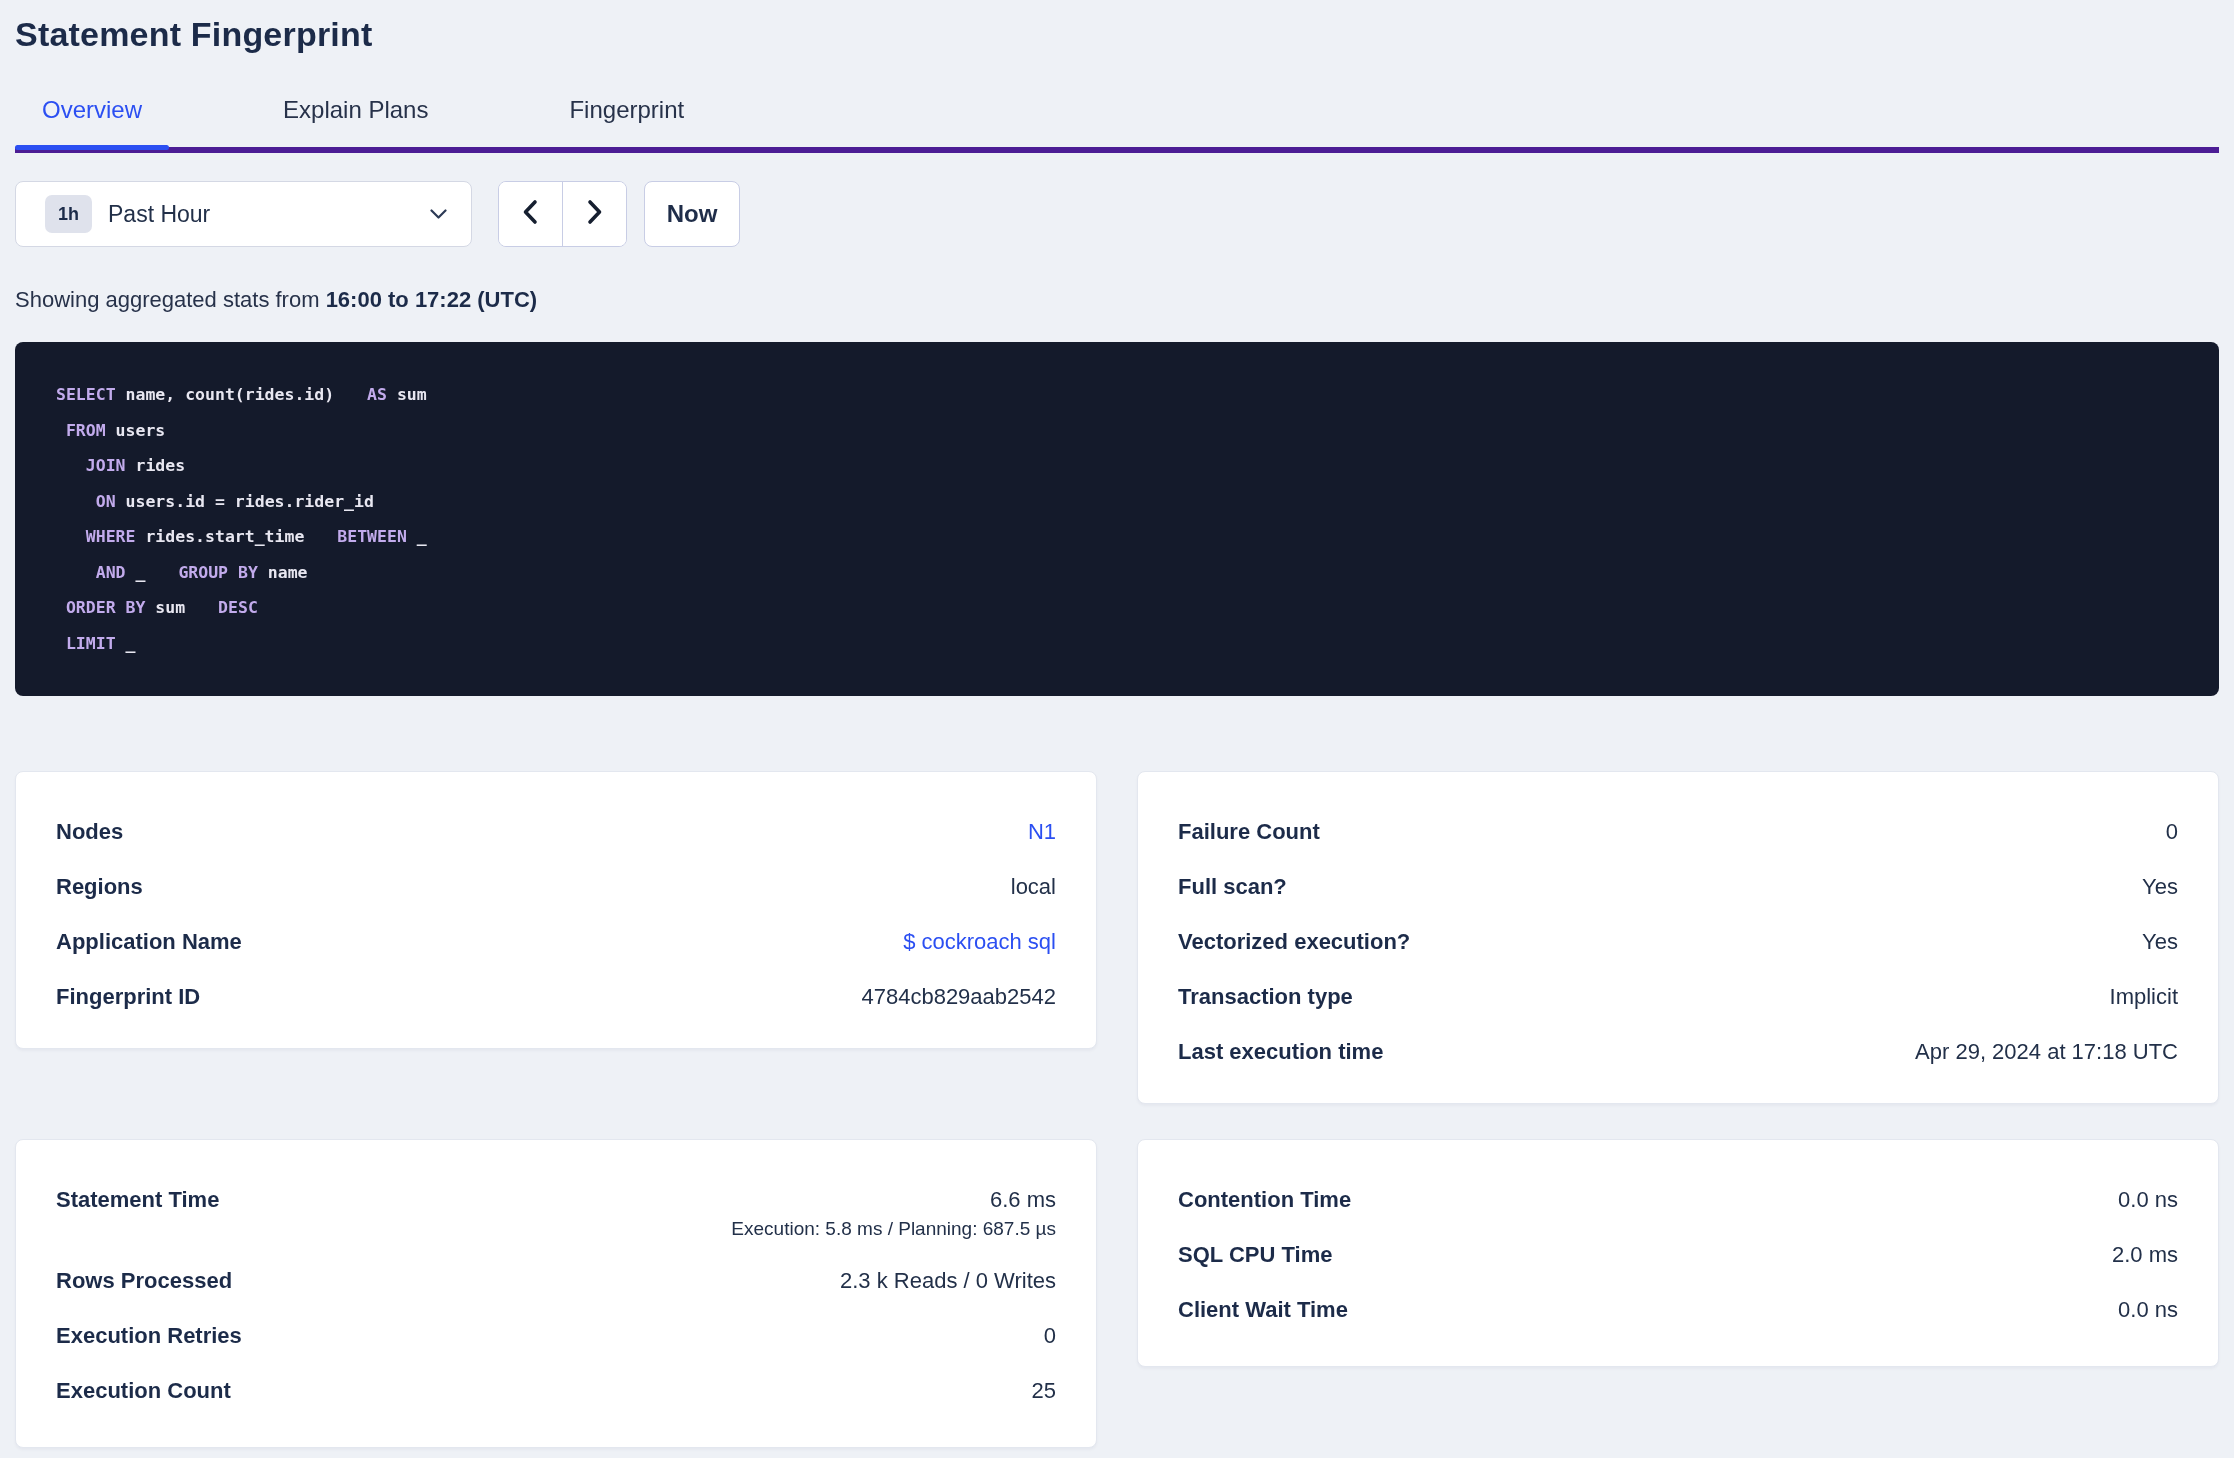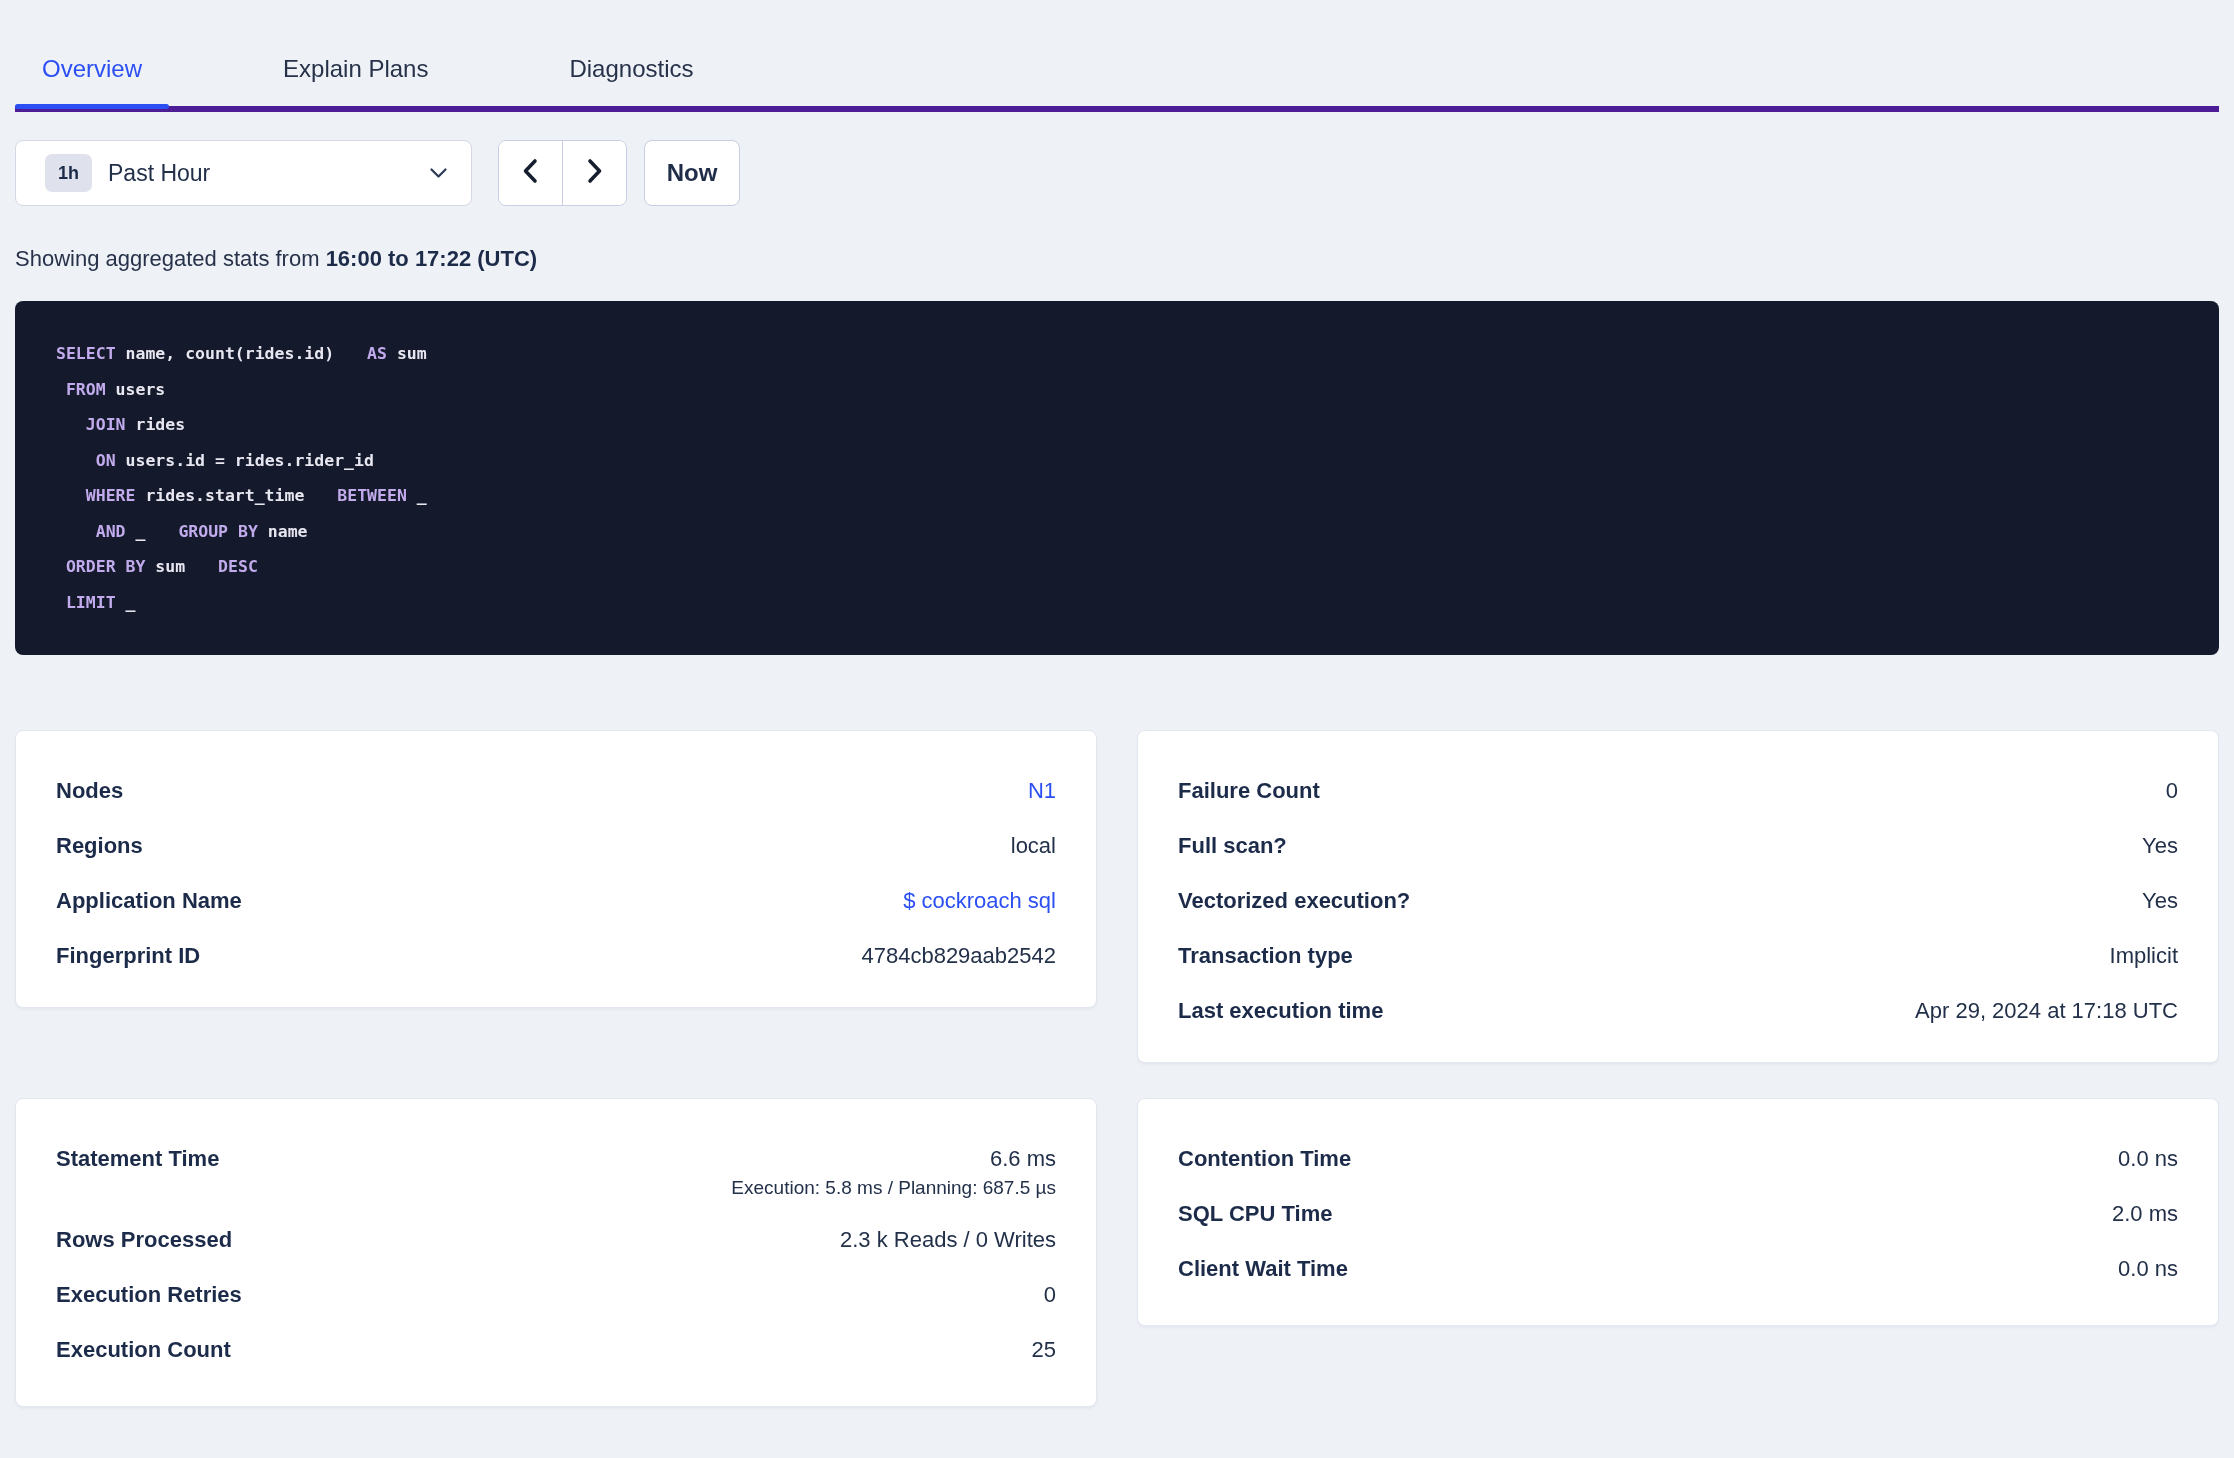--- a/index.html
+++ b/index.html
@@ -105,25 +105,26 @@
   .sub-row {
     text-align: right; font-size: 19px; line-height: 24px;
     color: #223049; margin-bottom: 26px;
   }
 </style>
 </head>
 <body>
 
 <div class="page">
 
+  <h1 class="page-title">Statement Fingerprint</h1>
 
   <div class="tabs">
     <div class="tab active">Overview</div>
     <div class="tab">Explain Plans</div>
-    <div class="tab">Diagnostics</div>
+    <div class="tab">Fingerprint</div>
   </div>
 
   <div class="controls">
     <div class="range-dropdown">
       <span class="range-badge">1h</span>
       <span class="range-label">Past Hour</span>
       <span class="caret">
         <svg width="17" height="11" viewBox="0 0 17 11">
             <polyline points="1.5,1.5 8.5,8.5 15.5,1.5" fill="none" stroke="#2c3a55" stroke-width="2.2" stroke-linecap="round" stroke-linejoin="round"></polyline>
           </svg>

